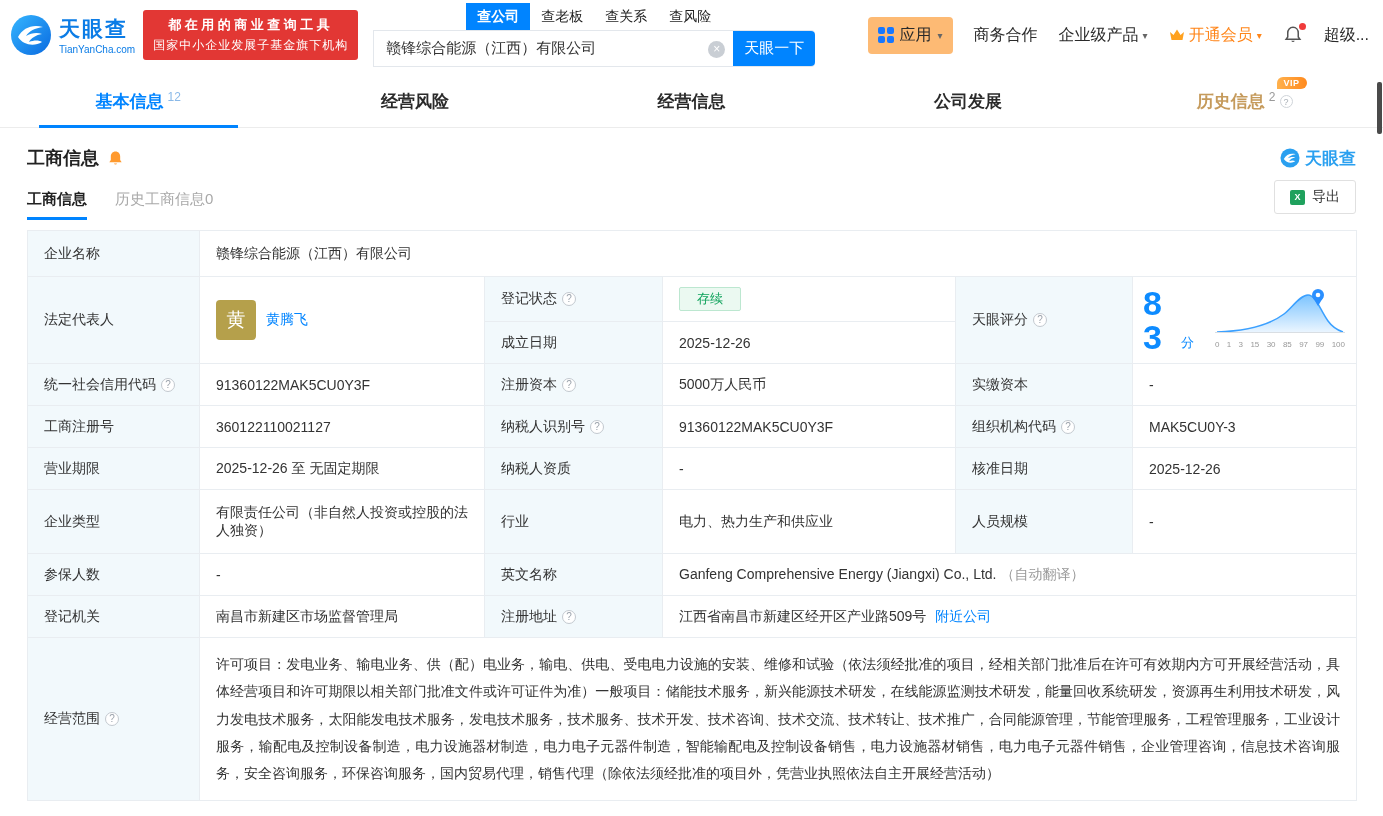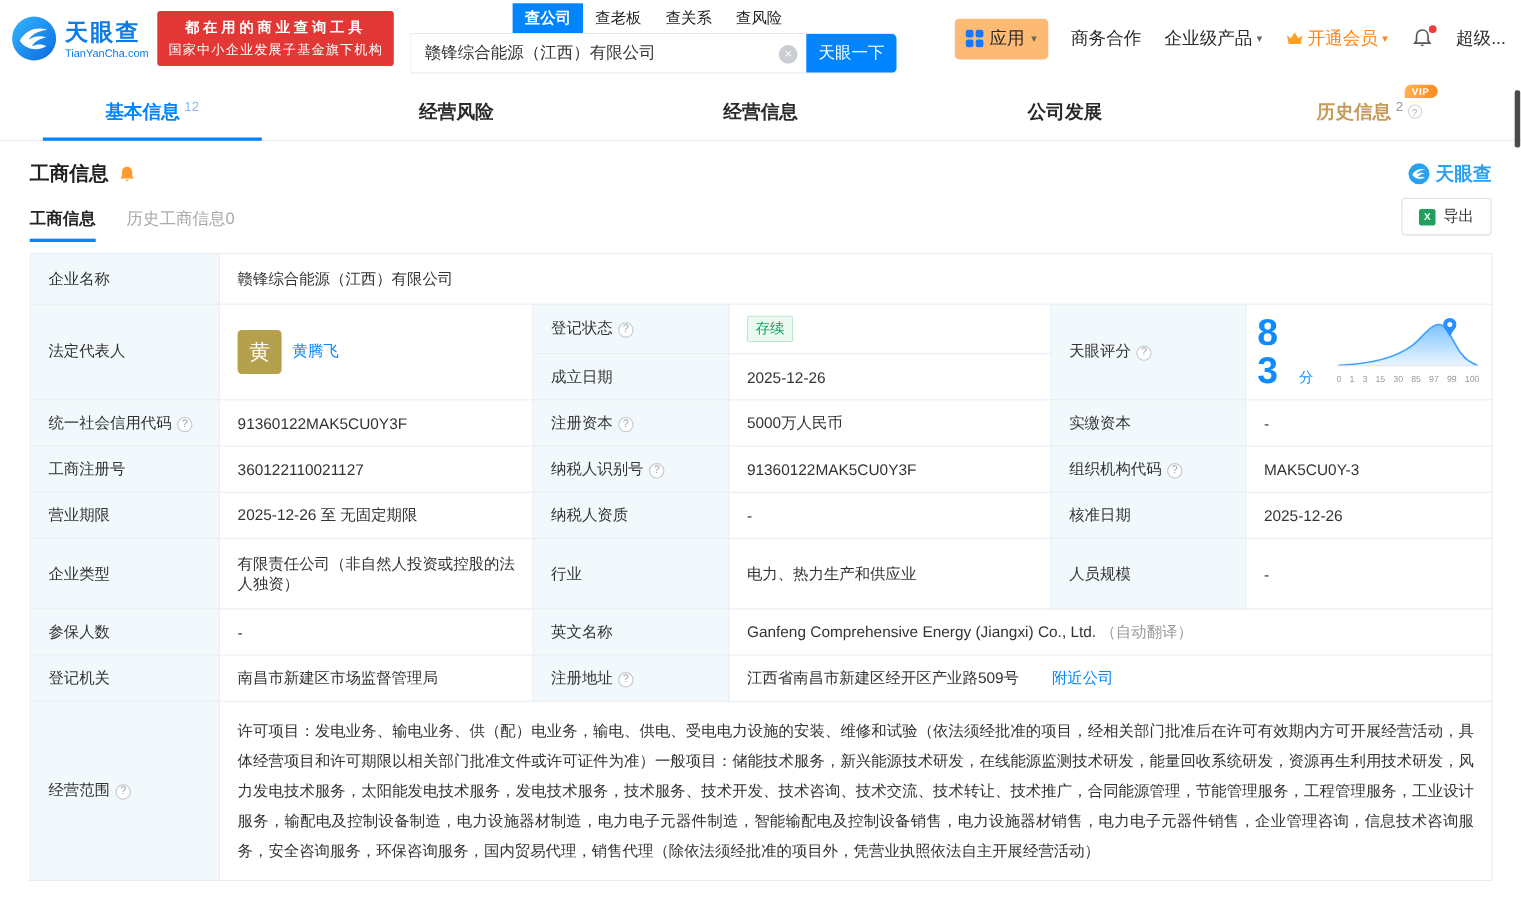--- a/index.html
+++ b/index.html
@@ -61,34 +61,34 @@
   .excel-icon { width:15px; height:15px; background:#1fa15d; border-radius:2px; color:#fff; font-size:9px; font-weight:bold; display:flex; align-items:center; justify-content:center; }
 
   
   table.info { border-collapse:collapse; margin:10px 27px 0; width:1329px; table-layout:fixed; }
   .info td { border:1px solid #e9edf1; font-size:14px; padding:10px 16px; vertical-align:middle; color:#333; background:#fff; word-break:break-all; }
   .info td.lbl { background:#f2f9fc; word-break:keep-all; }
   .h46 td { height:46px; }
   .h42 td { height:42px; }
   .h64 td { height:64px; }
   .help { display:inline-block; width:14px; height:14px; border:1px solid #c3c9cf; border-radius:50%; color:#9aa2ab; font-size:10px; line-height:12px; text-align:center; margin-left:5px; vertical-align:1px; cursor:pointer; background:#fff; }
-  .status-badge { display:inline-block; background:#ebf9f1; color:var(--status-green,#10a35c); border:1px solid #bce7d0; font-size:13px; padding:2px 7px; border-radius:2px; }
+  .status-badge { display:inline-block; background:#ebf9f1; color:var(--status-green,#10a35c); border:1px solid #bce7d0; font-size:13px; padding:2px 17px; border-radius:2px; }
   .rep { display:flex; align-items:center; gap:10px; }
   .avatar { width:40px; height:40px; border-radius:4px; background:#b5a04b; color:#fff; font-size:19px; display:flex; align-items:center; justify-content:center; cursor:pointer; }
   .link { color:var(--accent,#0084ff); cursor:pointer; }
   .score-td { padding:6px 10px !important; }
   .score-cell { display:flex; align-items:flex-start; gap:20px; }
   .score-group { display:flex; align-items:flex-end; }
   .score-num { font-size:34px; font-weight:bold; color:var(--score-blue,#0d8bff); line-height:1; }
   .score-unit { font-size:13px; color:var(--score-blue,#0d8bff); margin-left:2px; margin-bottom:2px; }
   .chart { width:132px; }
   .axis { display:flex; justify-content:space-between; font-size:8px; color:#999; margin-top:1px; padding:0 1px; }
   .note { color:#999; }
   .scope-cell { line-height:1.95; text-align:justify; padding:13px 16px !important; }
-  .addr-link { margin-left:26px;text-align:right; }
+  .addr-link { margin-left:5px;text-align:right; }
 
   .scroll-thumb { position:absolute; right:1px; top:82px; width:5px; height:52px; background:#4a4a4a; border-radius:2px; }
 </style>
 </head>
 <body>
 
 <header class="header">
   <div class="logo">
     <svg width="42" height="42" viewBox="0 0 42 42">
       <defs>

